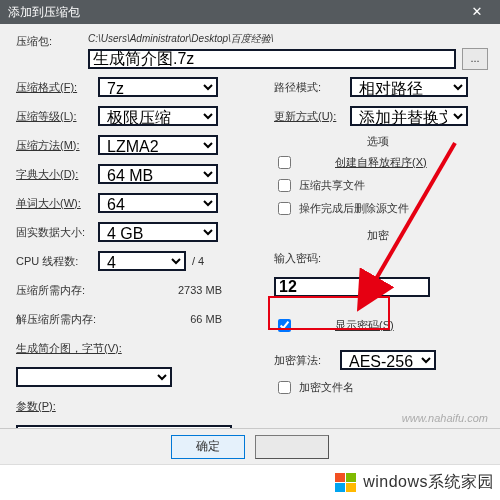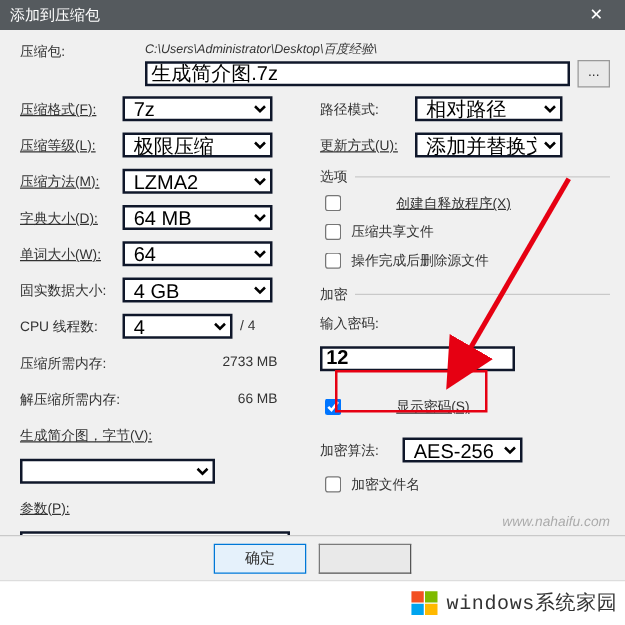--- a/index.html
+++ b/index.html
@@ -2,56 +2,56 @@
 <html><head>
 <meta charset="utf-8">
 <style>
   * { box-sizing: border-box; }
   body { margin: 0; font-family: "Microsoft YaHei", "SimSun", Arial, sans-serif; font-size: 11px; background: #f0f0f0; color: #333; }
   .window { width: 500px; height: 500px; background: #f0f0f0; position: relative; overflow: hidden; }
   .titlebar { background: #555a5e; color: #fff; height: 24px; line-height: 24px; padding: 0 8px; font-size: 12px; display: flex; justify-content: space-between; align-items: center; }
   .titlebar .close { width: 30px; height: 24px; text-align: center; color: #fff; font-size: 13px; }
   .content { padding: 8px 12px 0 16px; }
   .row { display: flex; align-items: center; margin-bottom: 7px; min-height: 22px; }
-  .top-row { display: flex; align-items: flex-start; margin-bottom: 6px; gap: 28px; }
+  .top-row { display: flex; align-items: flex-start; margin-bottom: 6px; }
   .top-label { width: 72px; padding-top: 2px; }
   .path-box { flex: 1; }
   .path-text { font-size: 10px; margin-bottom: 2px; color: #333; font-style: italic; }
   .archive-input { display: flex; gap: 6px; align-items: center; }
   .archive-input input { flex: 1; height: 22px; border: 1px solid #7a7a7a; padding: 0 4px; font-size: 11px; background: #fff; }
   .browse-btn { width: 26px; height: 22px; border: 1px solid #999; background: #e9e9e9; text-align: center; line-height: 18px; font-size: 11px; }
-  .columns { display: flex; }
+  .columns { display: flex; gap: 18px; }
   .col-left { width: 240px; }
   .col-right { flex: 1; }
   .label { width: 82px; text-decoration: underline; color: #333; }
   .label-nou { width: 82px; color: #333; }
   select, input[type="text"] { height: 20px; border: 2px solid #0f172a; background: #fff; font-size: 16px; padding: 0 3px; }
   .sel { width: 120px; }
   .sel-wide { width: 156px; }
   .sel-sm { width: 88px; }
   .suffix { margin-left: 6px; color: #333; }
   .val-right { margin-left: auto; padding-right: 34px; color: #333; text-align: right; }
   .sel-combo { width: 156px; }
   .edit-full { width: 216px; height: 20px; }
-  .section-hdr { display: flex; align-items: center; margin: 6px 0 4px 0; }
+  .section-hdr { display: flex; align-items: center; margin: 6px 0 4px 0; flex-direction: column; }
   .section-hdr .txt { margin-right: 6px; color: #333; }
   .section-hdr .line { flex: 1; height: 1px; background: #c9c9c9; }
   .check-row { display: flex; align-items: center; margin: 4px 0 4px 0; gap: 5px; }
   .check-row input[type="checkbox"] { width: 13px; height: 13px; }
   .pwd-input { width: 156px; height: 20px; font-weight: bold; }
   .highlight-box { position: absolute; border: 2px solid #e60012; left: 268px; top: 296px; width: 122px; height: 34px; pointer-events: none; }
   .arrow { position: absolute; left: 350px; top: 138px; pointer-events: none; }
   .footer { position: absolute; bottom: 36px; left: 0; right: 0; height: 36px; border-top: 1px solid #c9c9c9; display: flex; justify-content: center; align-items: center; gap: 10px; background: #f0f0f0; }
   .btn { min-width: 74px; height: 24px; border: 1px solid #0078d7; background: #e5f1fb; font-size: 12px; display: flex; align-items: center; justify-content: center; }
   .btn.def { border: 1px solid #7a7a7a; background: #e9e9e9; border-right-color:#555; border-bottom-color:#555;}
   .watermark { position: absolute; bottom: 76px; right: 12px; color: #9f9f9f; font-size: 11px; font-style: italic; opacity: 0.85; }
   .brand { position: absolute; bottom: 0; left: 0; right: 0; height: 36px; background: #fff; display: flex; align-items: center; justify-content: flex-end; padding: 0 6px; border-top: 1px solid #ddd; }
   .brand .logo { width: 22px; height: 22px; margin-right: 6px; }
   .brand .logo svg { width: 22px; height: 22px; }
-  .brand .txt { font-size: 16px; color: #333; font-weight: 500; letter-spacing: 0.5px; font-family: Liberation Mono, monospace;}
+  .brand .txt { font-size: 16px; color: #333; font-weight: 500; letter-spacing: 0.5px;}
   .u { text-decoration: underline; margin-left: 36px; }
 </style>
 </head>
 <body>
 
 <div class="window">
   <div class="titlebar">
     <span>添加到压缩包</span>
     <span class="close">✕</span>
   </div>

